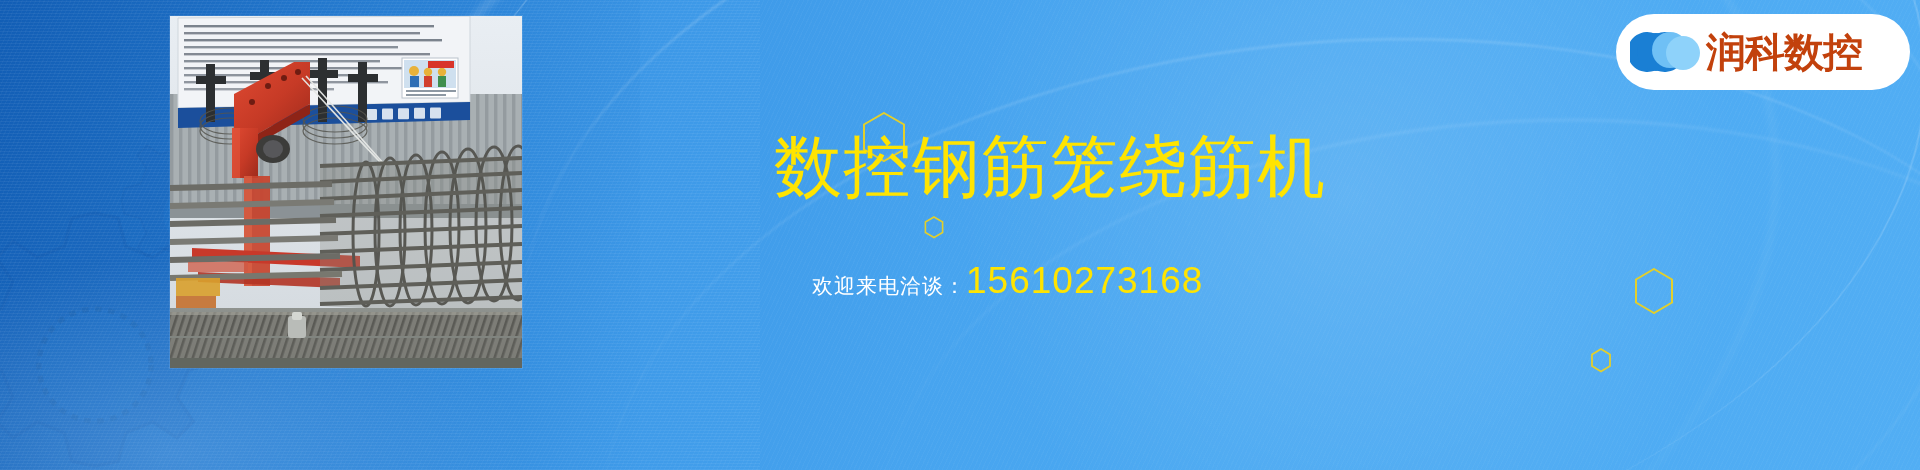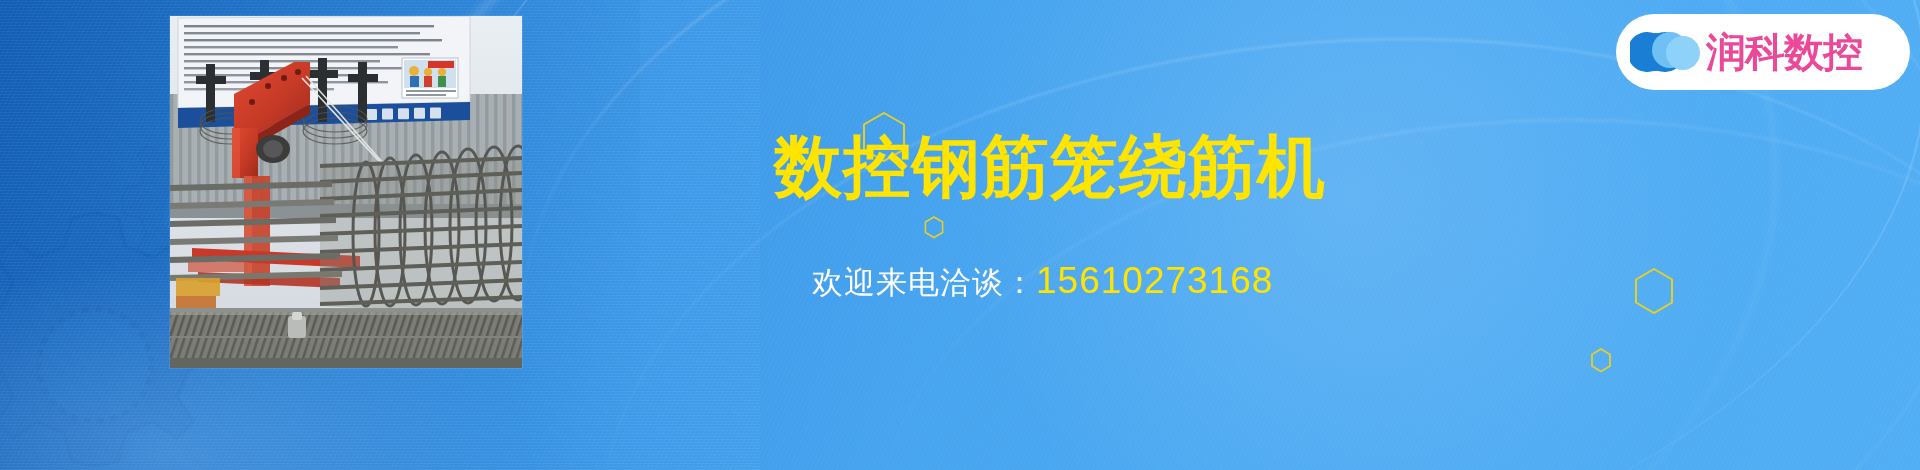--- a/index.html
+++ b/index.html
@@ -111,49 +111,49 @@
     overflow:hidden;background:#6d7278;
     box-shadow:0 0 0 1px rgba(255,255,255,.10);
   }
   .photo{position:absolute;inset:0;}
   .photo svg{display:block;width:100%;height:100%;}
 
   
   .title{
     position:absolute;left:774px;top:133px;
     font-family:"DejaVu Sans","Liberation Sans",sans-serif;
-    font-size:68px;line-height:1;font-weight:700;
+    font-size:68px;line-height:1;font-weight:400;
     color:#ffe400;letter-spacing:1px;white-space:nowrap;
   }
   .contact{
     position:absolute;left:812px;top:260px;
     white-space:nowrap;display:flex;align-items:baseline;
   }
   .contact .lead{
     font-family:Liberation Mono, monospace;
-    font-size:31px;font-weight:400;color:#ffffff;letter-spacing:1px;
+    font-size:21px;font-weight:400;color:#ffffff;letter-spacing:1px;
   }
   .contact .phone{
     font-family:"Liberation Sans","DejaVu Sans",sans-serif;
     font-size:37px;font-weight:500;color:#ffe400;letter-spacing:1px;
   }
 
   
   .logo{
     position:absolute;right:10px;top:14px;
     width:294px;height:76px;
     background:#ffffff;border-radius:38px;
     display:flex;align-items:center;padding:0 16px 0 14px;
     box-sizing:border-box;
   }
   .logo-mark{position:relative;width:72px;height:52px;flex:0 0 auto;}
   .logo-mark svg{display:block;}
   .logo-text{
     font-family:"DejaVu Sans","Liberation Sans",sans-serif;
-    font-size:40px;font-weight:700;color:#ec4899;
+    font-size:40px;font-weight:700;color:#c2410c;
     letter-spacing:-1px;margin-left:4px;line-height:1;
     white-space:nowrap;
   }
 </style>
 </head>
 <body>
 
 <div class="banner">
 
   <div class="bg-layer">

